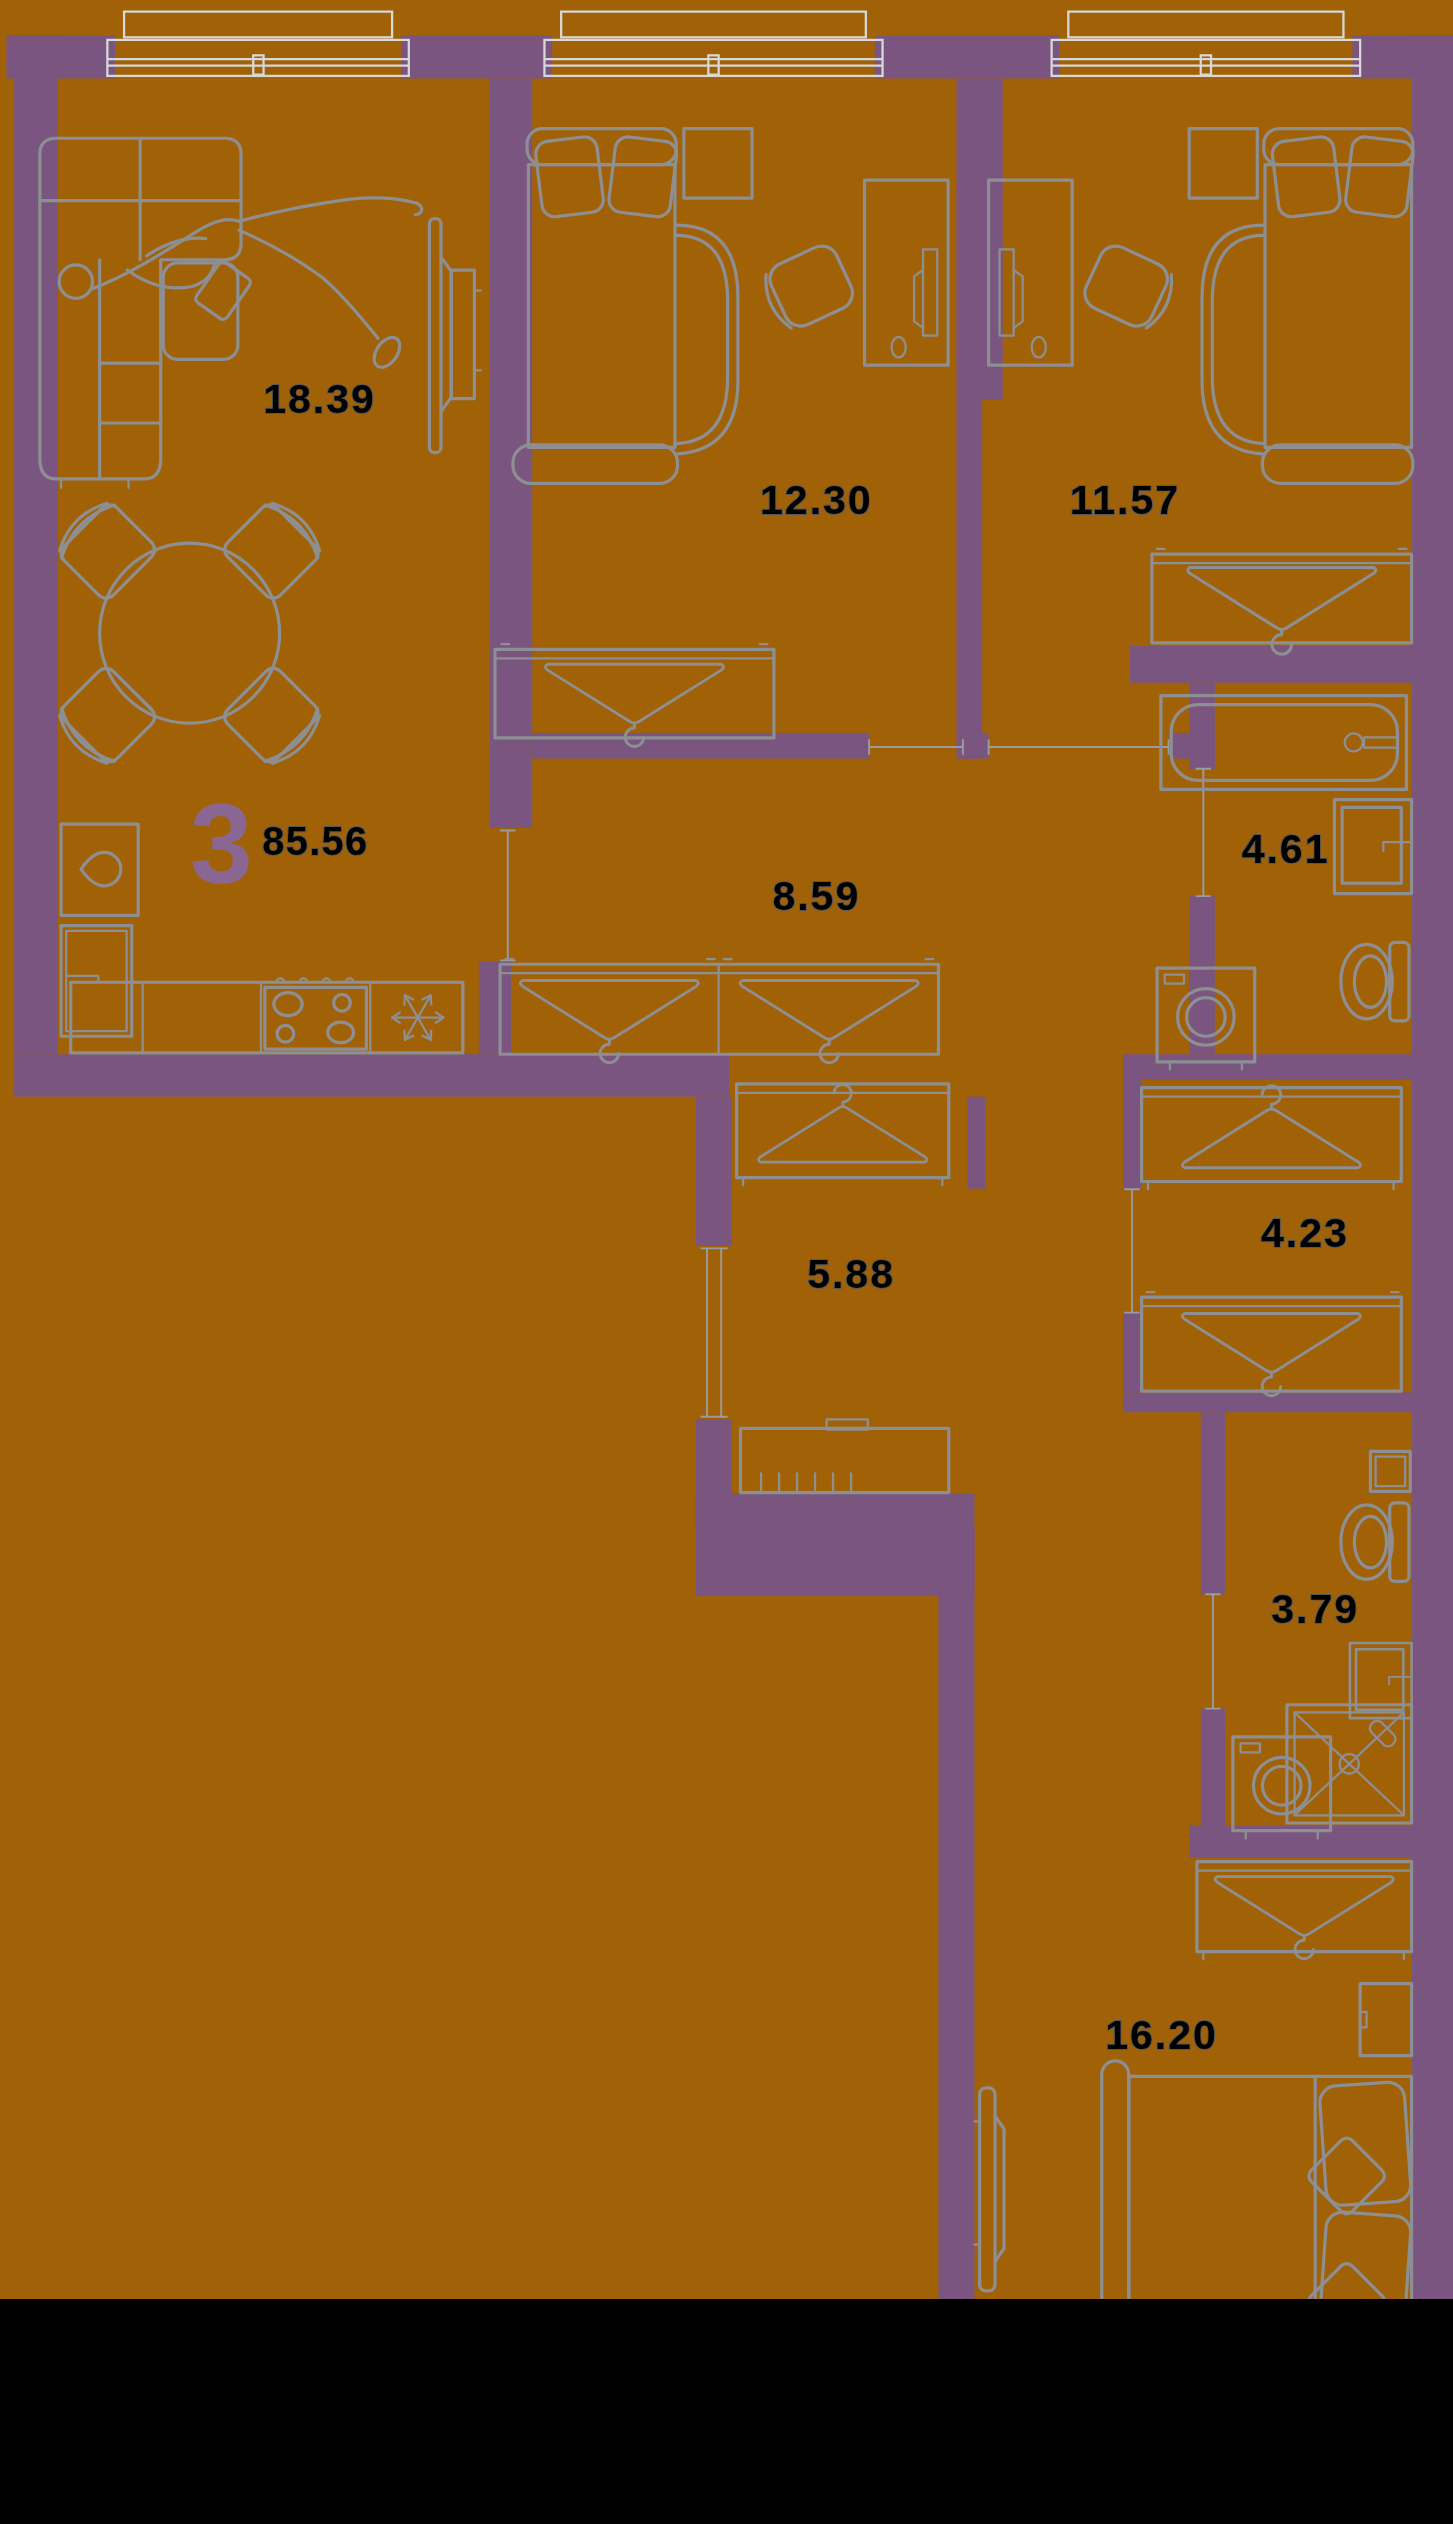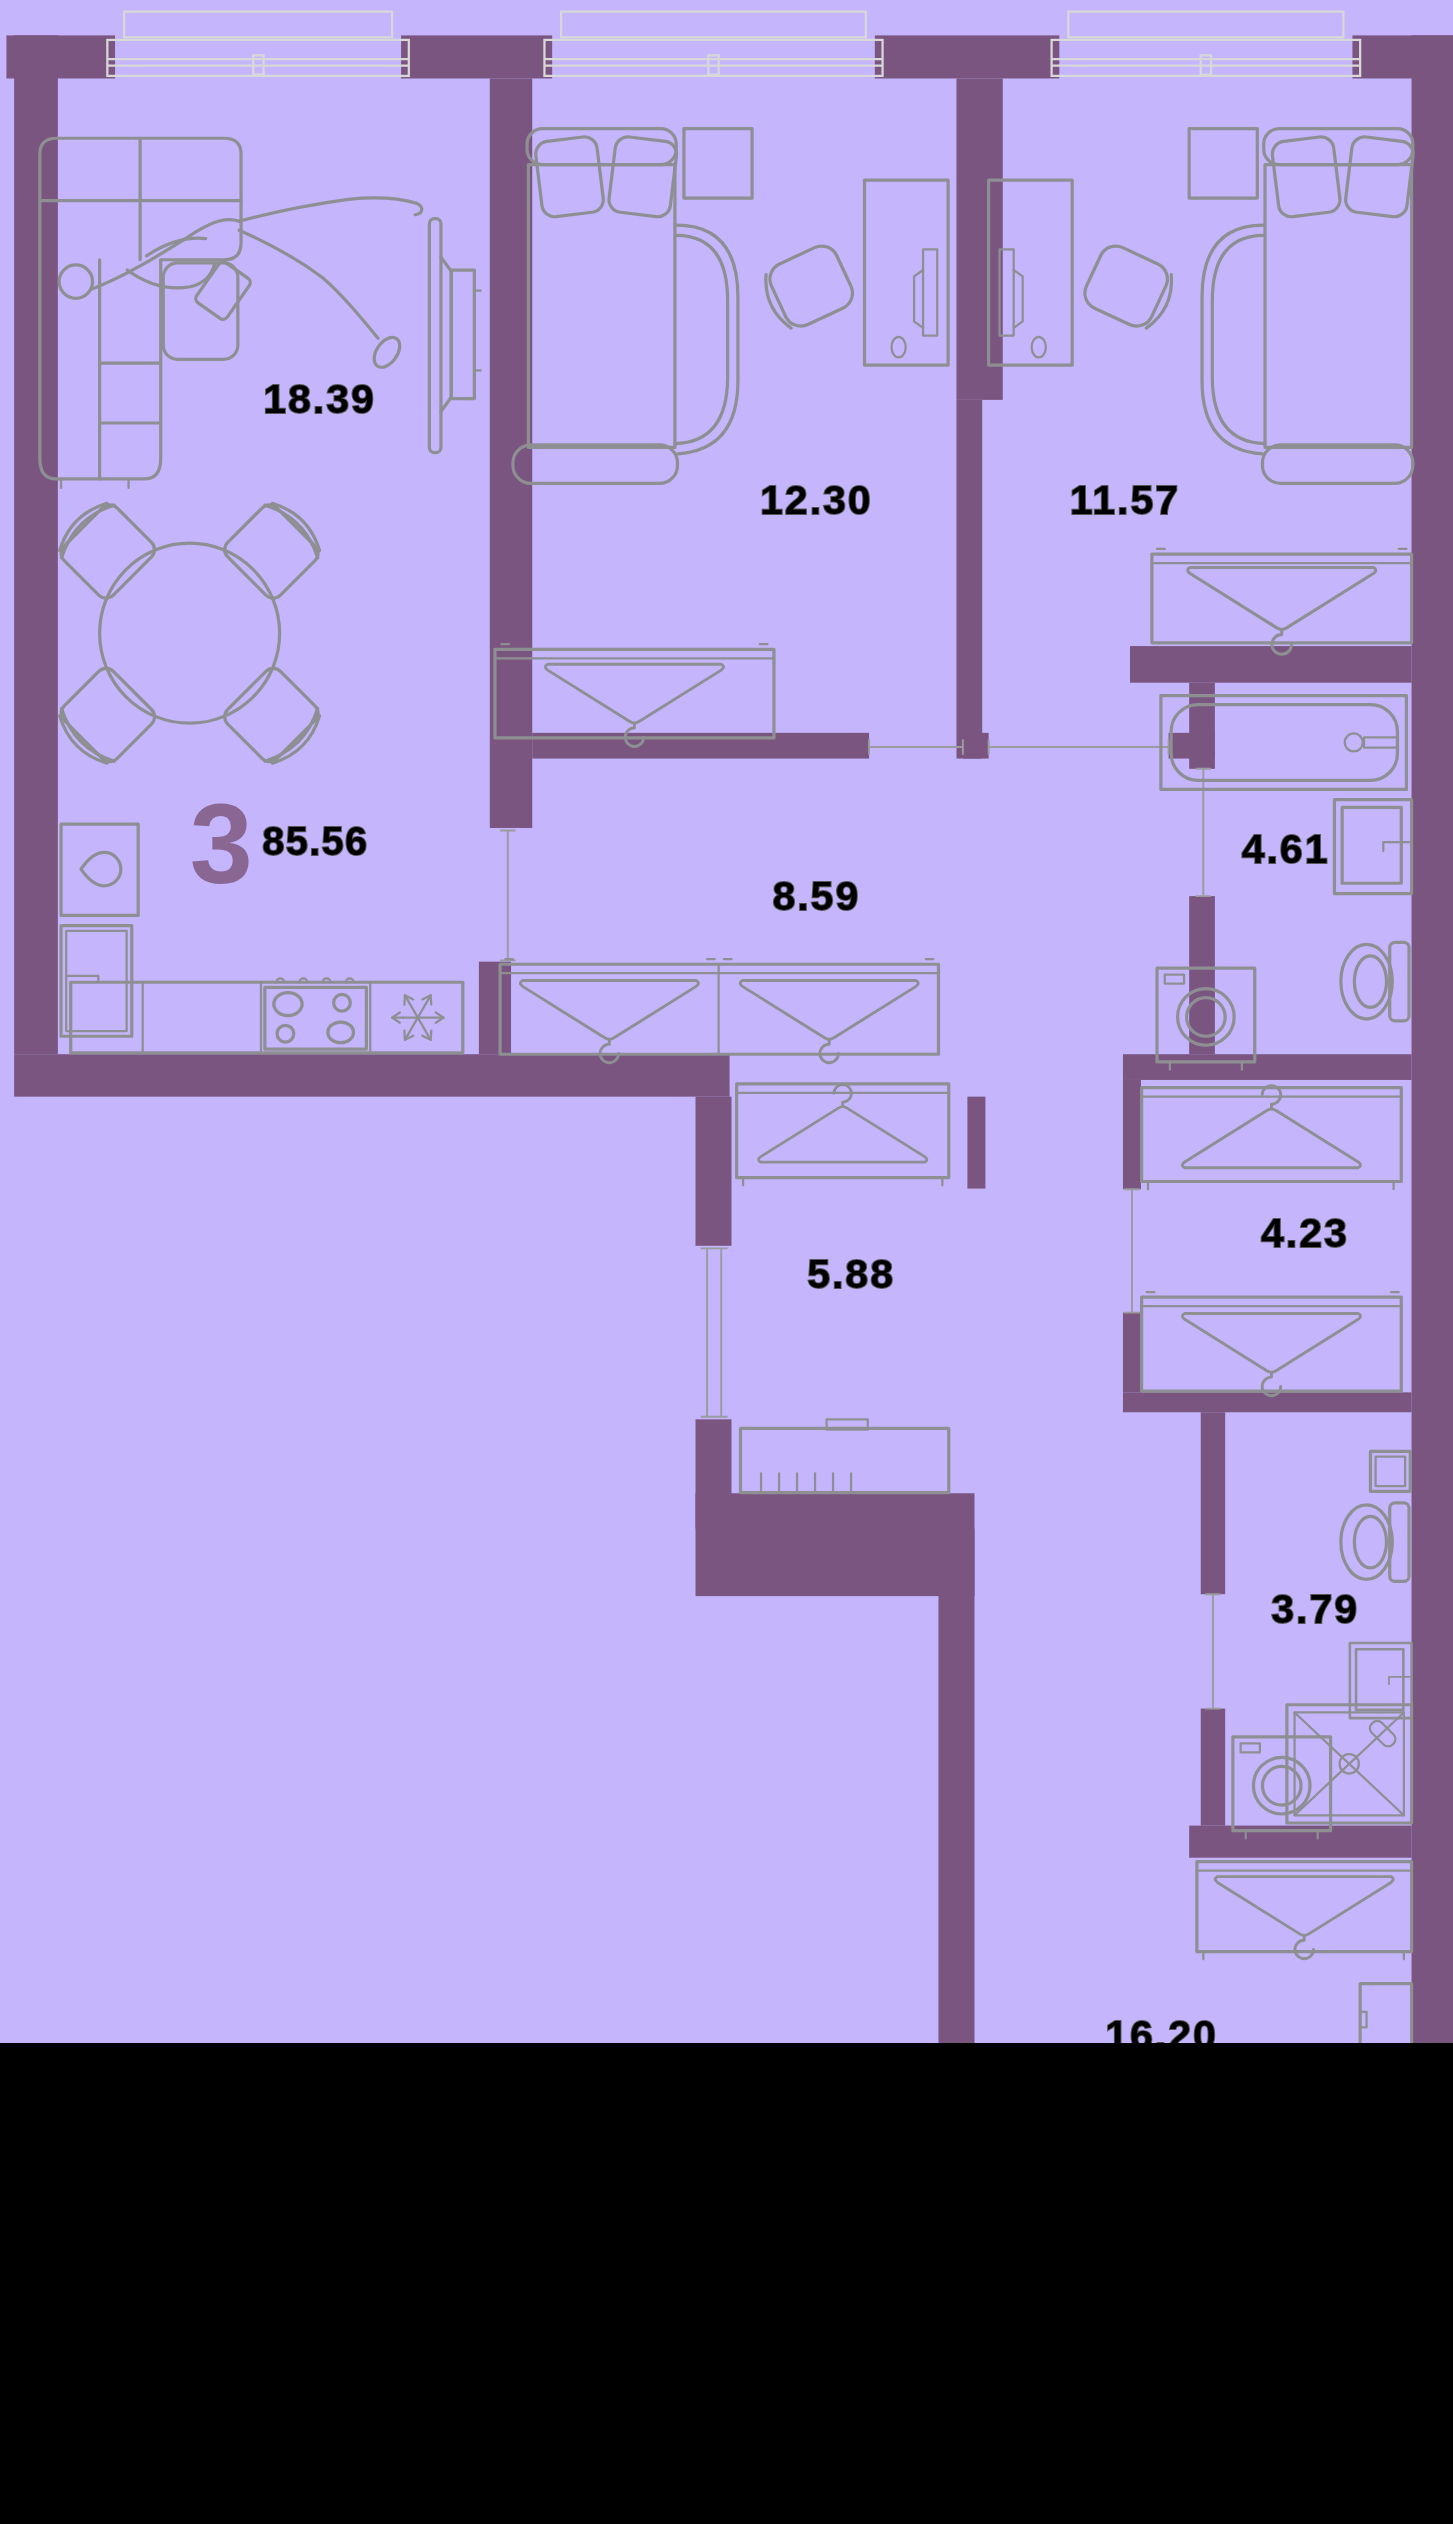--- a/index.html
+++ b/index.html
@@ -1,16 +1,16 @@
 <!DOCTYPE html>
 <html style="font-size:10.3px"><head>
 <meta charset="utf-8">
 <style>
   html,body{margin:0;padding:0;background:#000;}
-  .plan{position:relative;width:1454px;height:2043px;background:#c4b5fd;overflow:hidden;}
+  .plan{position:relative;width:1454px;height:2299px;background:#a16207;overflow:hidden;}
   svg{position:absolute;left:0;top:0;display:block;}
   .w{fill:#7a5580;stroke:none;}
   .f{stroke:#8e8f92;stroke-width:5;fill:none;stroke-linecap:round;stroke-linejoin:round;}
   .thin{stroke-width:3.5;}
   .win{stroke:#d8d8d8;stroke-width:3.5;fill:none;}
   .door{stroke:#9a9b9e;stroke-width:3;fill:none;}
   .lbl{font-family:"Liberation Sans",sans-serif;font-weight:700;font-size:64px;
        fill:#000;stroke:#585858;stroke-width:3px;letter-spacing:3px;
        paint-order:stroke;text-anchor:middle;}
   .num{font-family:"Liberation Sans",sans-serif;font-weight:700;font-size:176px;

